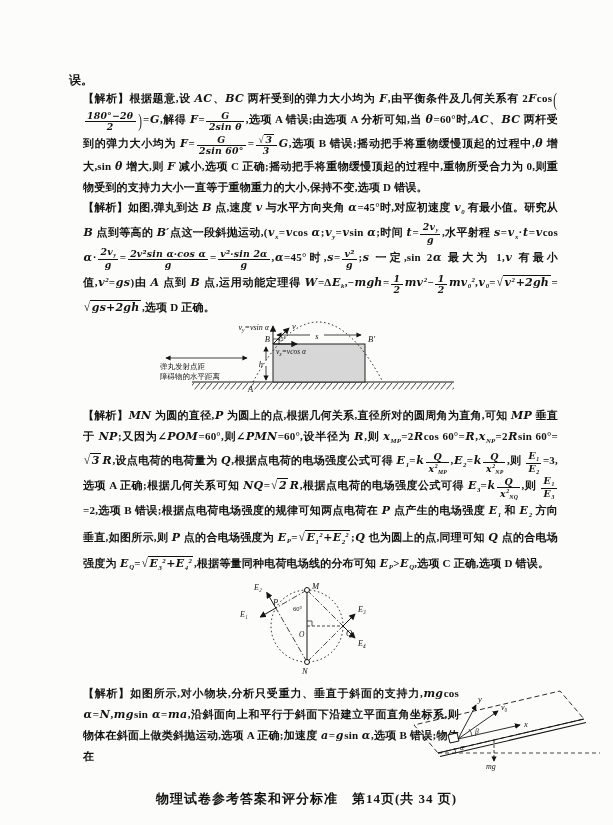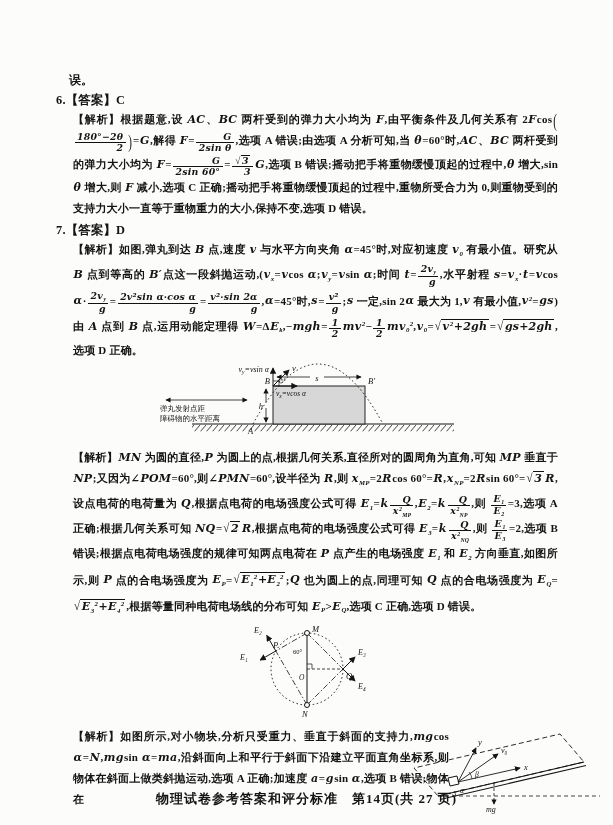--- a/index.html
+++ b/index.html
@@ -1,27 +1,27 @@
 <!DOCTYPE html>
 <html><head>
 <meta charset="utf-8">
 <style>
   html,body{margin:0;padding:0;background:#ffffff;}
   .page{position:relative;width:613px;height:825px;background:#fcfcfa;overflow:hidden;
         color:#141414;font-family:"Liberation Serif","DejaVu Serif",serif;}
   .content{position:absolute;left:56px;top:72px;width:502px;}
   .cont-line{margin-left:13px;font-weight:700;font-size:12px;line-height:16px;}
   .ans-line{font-weight:700;font-size:12.4px;line-height:18px;margin-top:3px;letter-spacing:.2px;}
-  .exp{margin-left:17px;font-size:11px;line-height:20px;text-align:justify;font-weight:600;letter-spacing:.2px;}
+  .exp{margin-left:27px;font-size:11px;line-height:20px;text-align:justify;font-weight:600;letter-spacing:.2px;}
   .cn{font-style:normal;}
   .mi{font-style:italic;font-family:"DejaVu Serif","Liberation Serif",serif;padding:0 .5px;}
   .msub{font-style:italic;font-size:.62em;vertical-align:-.4em;}
   .msup{font-style:italic;font-size:.62em;vertical-align:.55em;}
   .bigp{display:inline-block;transform:scaleY(1.8);font-weight:400;margin:0 1px;vertical-align:-1px;}
-  .frac{display:inline-block;vertical-align:-.78em;text-align:right;font-size:.85em;line-height:1.1;margin:0 1.5px;}
+  .frac{display:inline-block;vertical-align:-.78em;text-align:center;font-size:.85em;line-height:1.1;margin:0 1.5px;}
   .frac .fn{display:block;border-bottom:1px solid #111;padding:0 2px;}
   .frac .fd{display:block;padding:0 2px;}
   .sqrt{display:inline-block;white-space:nowrap;margin:0 1px;}
   .rad{display:inline-block;transform:scaleY(1.12);}
   .vinc{border-top:1px solid #111;padding:0 1px;}
   .fig{text-align:center;margin:2px 0 3px 0;}
   svg{overflow:visible;}
   svg text{font-family:"Liberation Serif","DejaVu Serif",serif;fill:#141414;}
   .row9{position:relative;min-height:92px;}
   .exp9{width:376px;}
@@ -31,30 +31,24 @@
 </style>
 </head>
 <body>
 
 <div class="page">
   <div class="content">
 
     <div class="cont-line">误。</div>
 
     <div>
-      <div class="ans-line">
-        <span class="num">6.</span><span>【答案】</span><span>C</span>
-      </div>
       <div class="exp"><span class="cn">【解析】根据题意,设 </span><span class="mi">AC</span><span class="cn">、</span><span class="mi">BC</span><span class="cn"> 两杆受到的弹力大小均为 </span><span class="mi">F</span><span class="cn">,由平衡条件及几何关系有 2</span><span class="mi">F</span><span class="cn">cos</span><span class="bigp">(</span><span class="frac"><span class="fn"><span class="mi">180°−2θ</span></span><span class="fd"><span class="mi">2</span></span></span><span class="bigp">)</span><span class="cn">=</span><span class="mi">G</span><span class="cn">,解得 </span><span class="mi">F</span><span class="cn">=</span><span class="frac"><span class="fn"><span class="mi">G</span></span><span class="fd"><span class="mi">2sin θ</span></span></span><span class="cn">,选项 A 错误;由选项 A 分析可知,当 </span><span class="mi">θ</span><span class="cn">=60°时,</span><span class="mi">AC</span><span class="cn">、</span><span class="mi">BC</span><span class="cn"> 两杆受到的弹力大小均为 </span><span class="mi">F</span><span class="cn">=</span><span class="frac"><span class="fn"><span class="mi">G</span></span><span class="fd"><span class="mi">2sin 60°</span></span></span><span class="cn">=</span><span class="frac"><span class="fn"><span class="sqrt"><span class="rad">√</span><span class="vinc"><span class="mi">3</span></span></span></span><span class="fd"><span class="mi">3</span></span></span><span class="mi">G</span><span class="cn">,选项 B 错误;摇动把手将重物缓慢顶起的过程中,</span><span class="mi">θ</span><span class="cn"> 增大,sin </span><span class="mi">θ</span><span class="cn"> 增大,则 </span><span class="mi">F</span><span class="cn"> 减小,选项 C 正确;摇动把手将重物缓慢顶起的过程中,重物所受合力为 0,则重物受到的支持力大小一直等于重物重力的大小,保持不变,选项 D 错误。</span></div>
     </div>
 
     <div>
-      <div class="ans-line">
-        <span class="num">7.</span><span>【答案】</span><span>D</span>
-      </div>
       <div class="exp"><span class="cn">【解析】如图,弹丸到达 </span><span class="mi">B</span><span class="cn"> 点,速度 </span><span class="mi">v</span><span class="cn"> 与水平方向夹角 </span><span class="mi">α</span><span class="cn">=45°时,对应初速度 </span><span class="mi">v</span><span class="msub">0</span><span class="cn"> 有最小值。研究从 </span><span class="mi">B</span><span class="cn"> 点到等高的 </span><span class="mi">B′</span><span class="cn">点这一段斜抛运动,(</span><span class="mi">v</span><span class="msub">x</span><span class="cn">=</span><span class="mi">v</span><span class="cn">cos </span><span class="mi">α</span><span class="cn">;</span><span class="mi">v</span><span class="msub">y</span><span class="cn">=</span><span class="mi">v</span><span class="cn">sin </span><span class="mi">α</span><span class="cn">;时间 </span><span class="mi">t</span><span class="cn">=</span><span class="frac"><span class="fn"><span class="mi">2v</span><span class="msub">y</span></span><span class="fd"><span class="mi">g</span></span></span><span class="cn">,水平射程 </span><span class="mi">s</span><span class="cn">=</span><span class="mi">v</span><span class="msub">x</span><span class="cn">·</span><span class="mi">t</span><span class="cn">=</span><span class="mi">v</span><span class="cn">cos </span><span class="mi">α</span><span class="cn">·</span><span class="frac"><span class="fn"><span class="mi">2v</span><span class="msub">y</span></span><span class="fd"><span class="mi">g</span></span></span><span class="cn">=</span><span class="frac"><span class="fn"><span class="mi">2v²sin α·cos α</span></span><span class="fd"><span class="mi">g</span></span></span><span class="cn">=</span><span class="frac"><span class="fn"><span class="mi">v²·sin 2α</span></span><span class="fd"><span class="mi">g</span></span></span><span class="cn">,</span><span class="mi">α</span><span class="cn">=45°时,</span><span class="mi">s</span><span class="cn">=</span><span class="frac"><span class="fn"><span class="mi">v²</span></span><span class="fd"><span class="mi">g</span></span></span><span class="cn">;</span><span class="mi">s</span><span class="cn"> 一定,sin 2</span><span class="mi">α</span><span class="cn"> 最大为 1,</span><span class="mi">v</span><span class="cn"> 有最小值,</span><span class="mi">v</span><span class="msup">2</span><span class="cn">=</span><span class="mi">gs</span><span class="cn">)由 </span><span class="mi">A</span><span class="cn"> 点到 </span><span class="mi">B</span><span class="cn"> 点,运用动能定理得 </span><span class="mi">W</span><span class="cn">=Δ</span><span class="mi">E</span><span class="msub">k</span><span class="cn">,−</span><span class="mi">mgh</span><span class="cn">=</span><span class="frac"><span class="fn"><span class="mi">1</span></span><span class="fd"><span class="mi">2</span></span></span><span class="mi">mv</span><span class="msup">2</span><span class="cn">−</span><span class="frac"><span class="fn"><span class="mi">1</span></span><span class="fd"><span class="mi">2</span></span></span><span class="mi">mv</span><span class="msub">0</span><span class="msup">2</span><span class="cn">,</span><span class="mi">v</span><span class="msub">0</span><span class="cn">=</span><span class="sqrt"><span class="rad">√</span><span class="vinc"><span class="mi">v</span><span class="msup">2</span><span class="mi">+2gh</span></span></span><span class="cn">=</span><span class="sqrt"><span class="rad">√</span><span class="vinc"><span class="mi">gs+2gh</span></span></span><span class="cn">,选项 D 正确。</span></div>
 
       <div class="fig">
         <svg width="310" height="78" viewBox="0 0 310 78">
           <defs>
             <marker id="ah7" viewBox="0 0 8 8" refX="7" refY="4" markerWidth="6.5" markerHeight="6.5" orient="auto-start-reverse">
               <path d="M0 0 L8 4 L0 8 z" fill="#141414"></path>
             </marker>
             <pattern id="hatch7" width="6" height="7" patternUnits="userSpaceOnUse">
               <path d="M0 7 L6 0" stroke="#444" stroke-width="1"></path>
@@ -161,14 +155,14 @@
             <text x="43" y="53" font-size="7.5" font-style="italic">β</text>
             <text x="28" y="69" font-size="7.5" font-style="italic">α</text>
             <text x="54" y="88" font-size="8" font-style="italic">mg</text>
           </svg>
         </div>
       </div>
     </div>
 
   </div>
 
-  <div class="footer">物理试卷参考答案和评分标准　第14页(共 27 页)</div>
+  <div class="footer">物理试卷参考答案和评分标准　第14页(共 34 页)</div>
 </div>
 
 </body></html>

